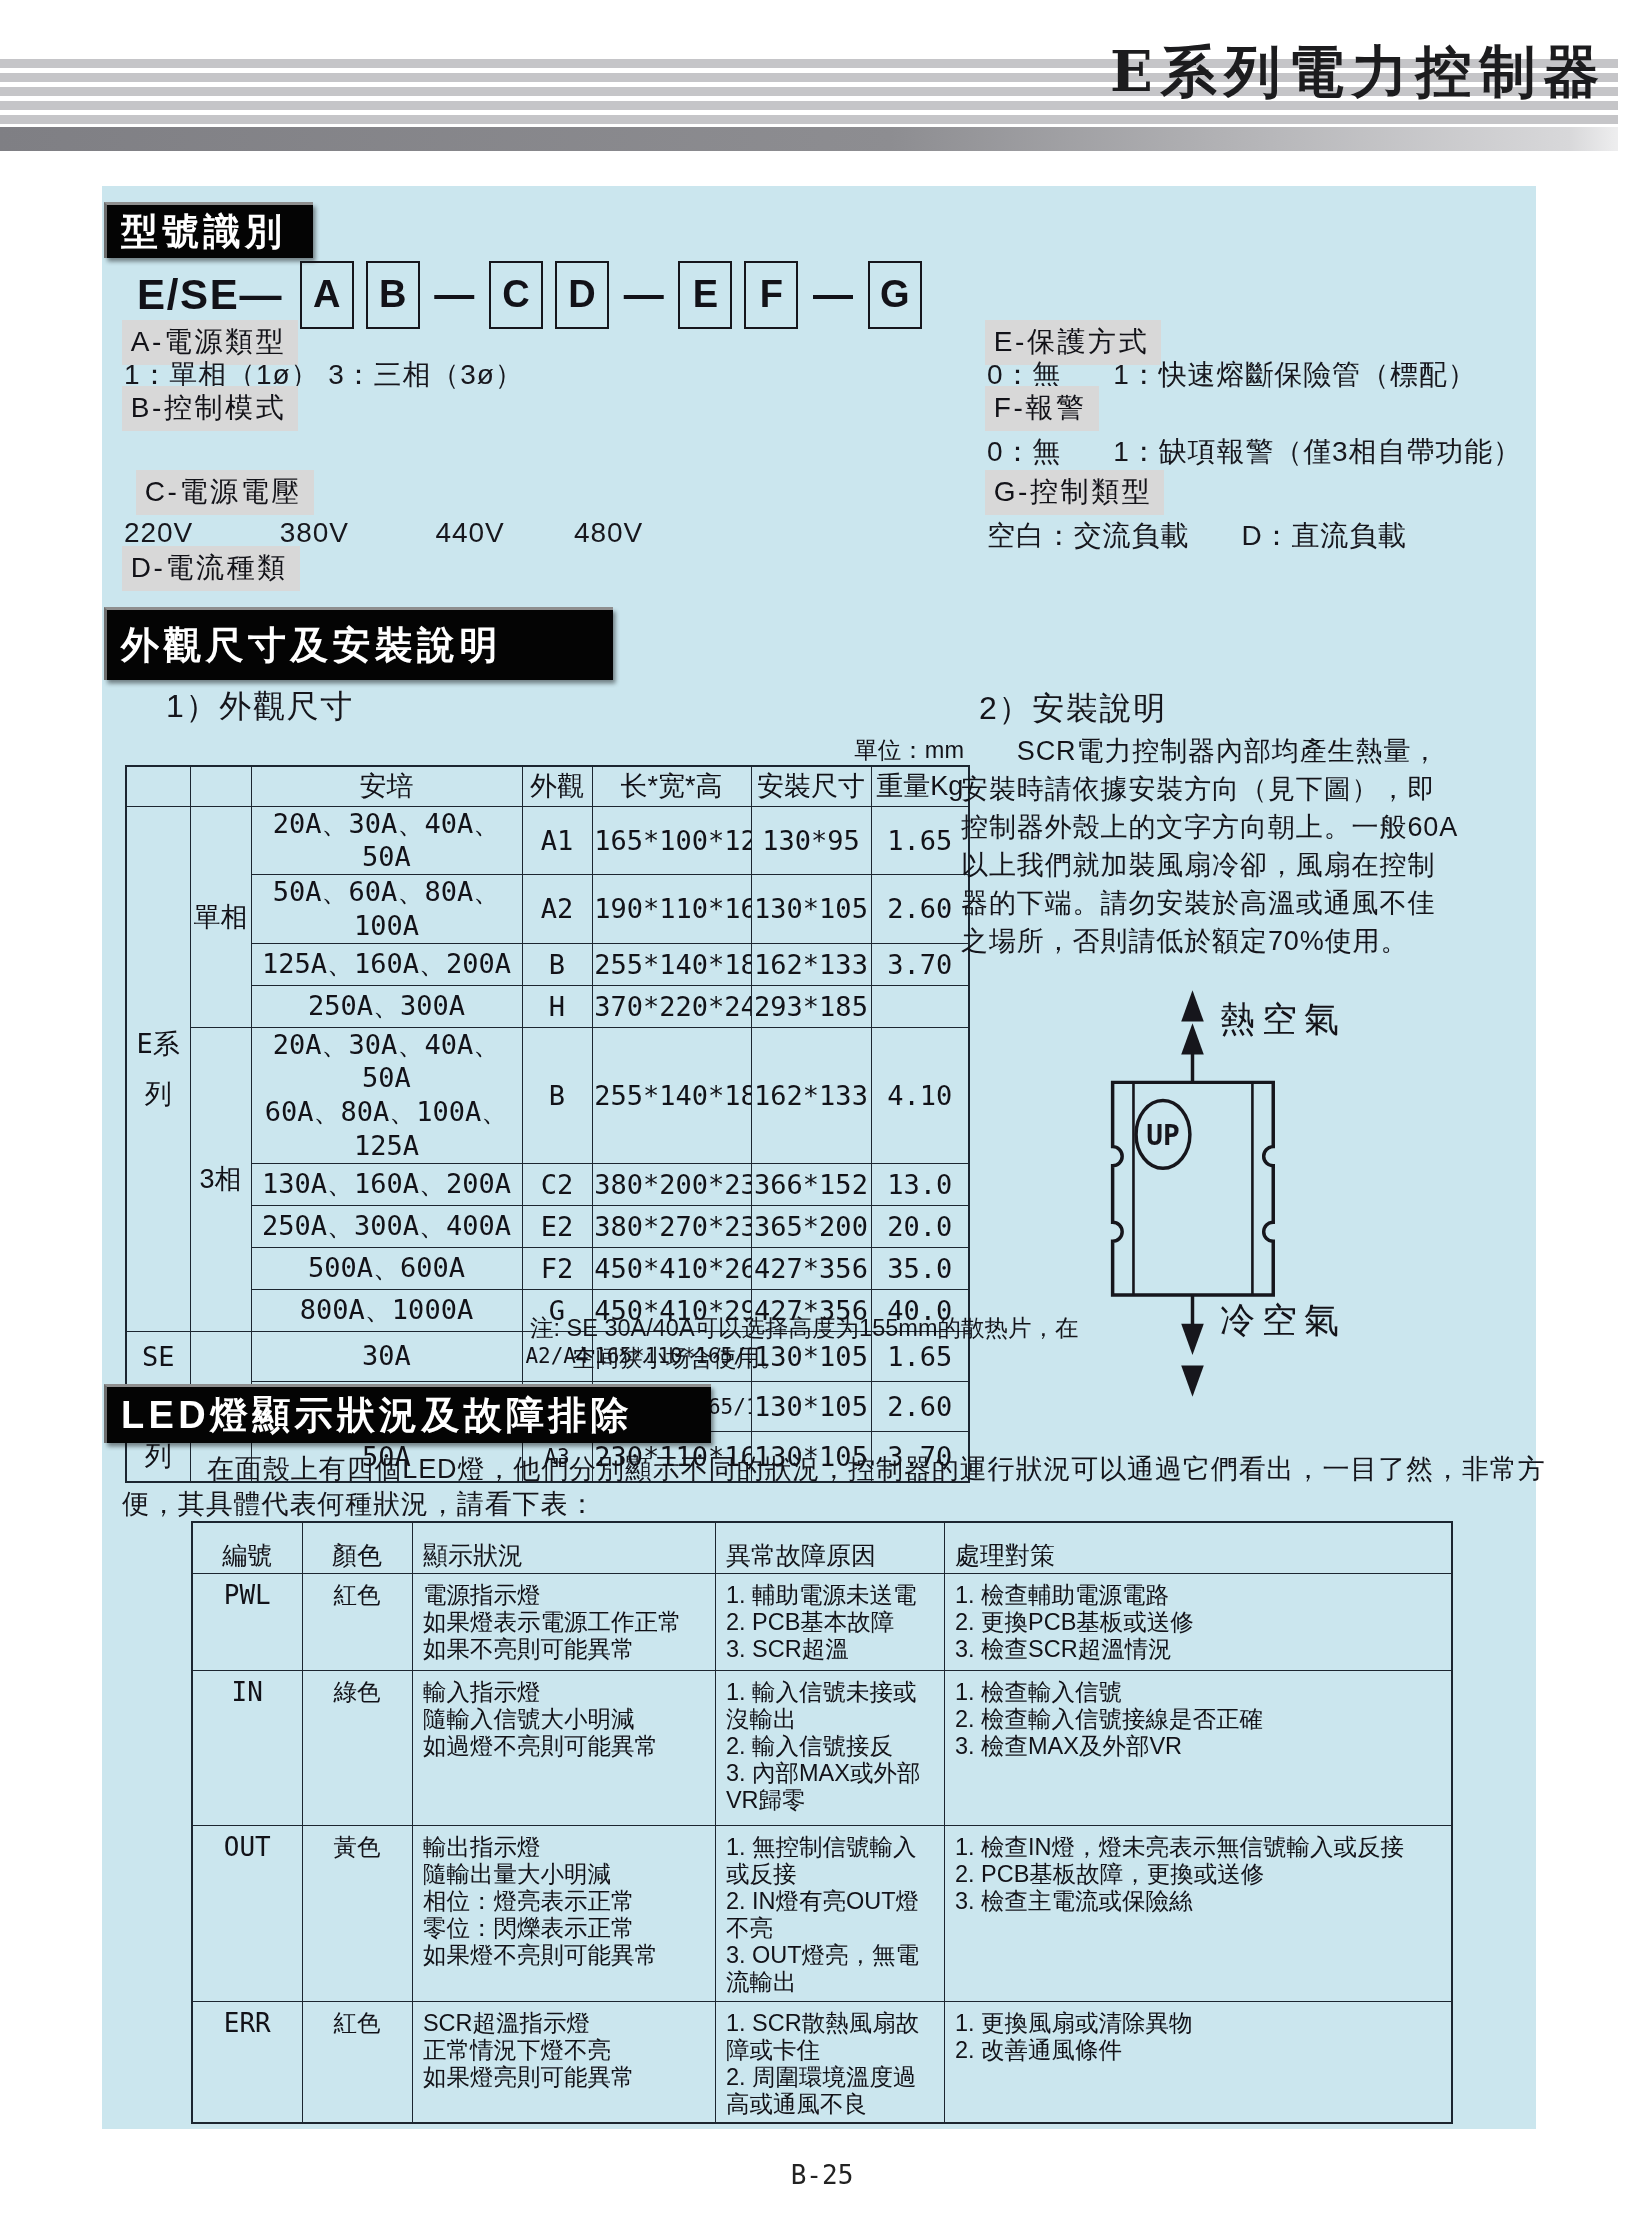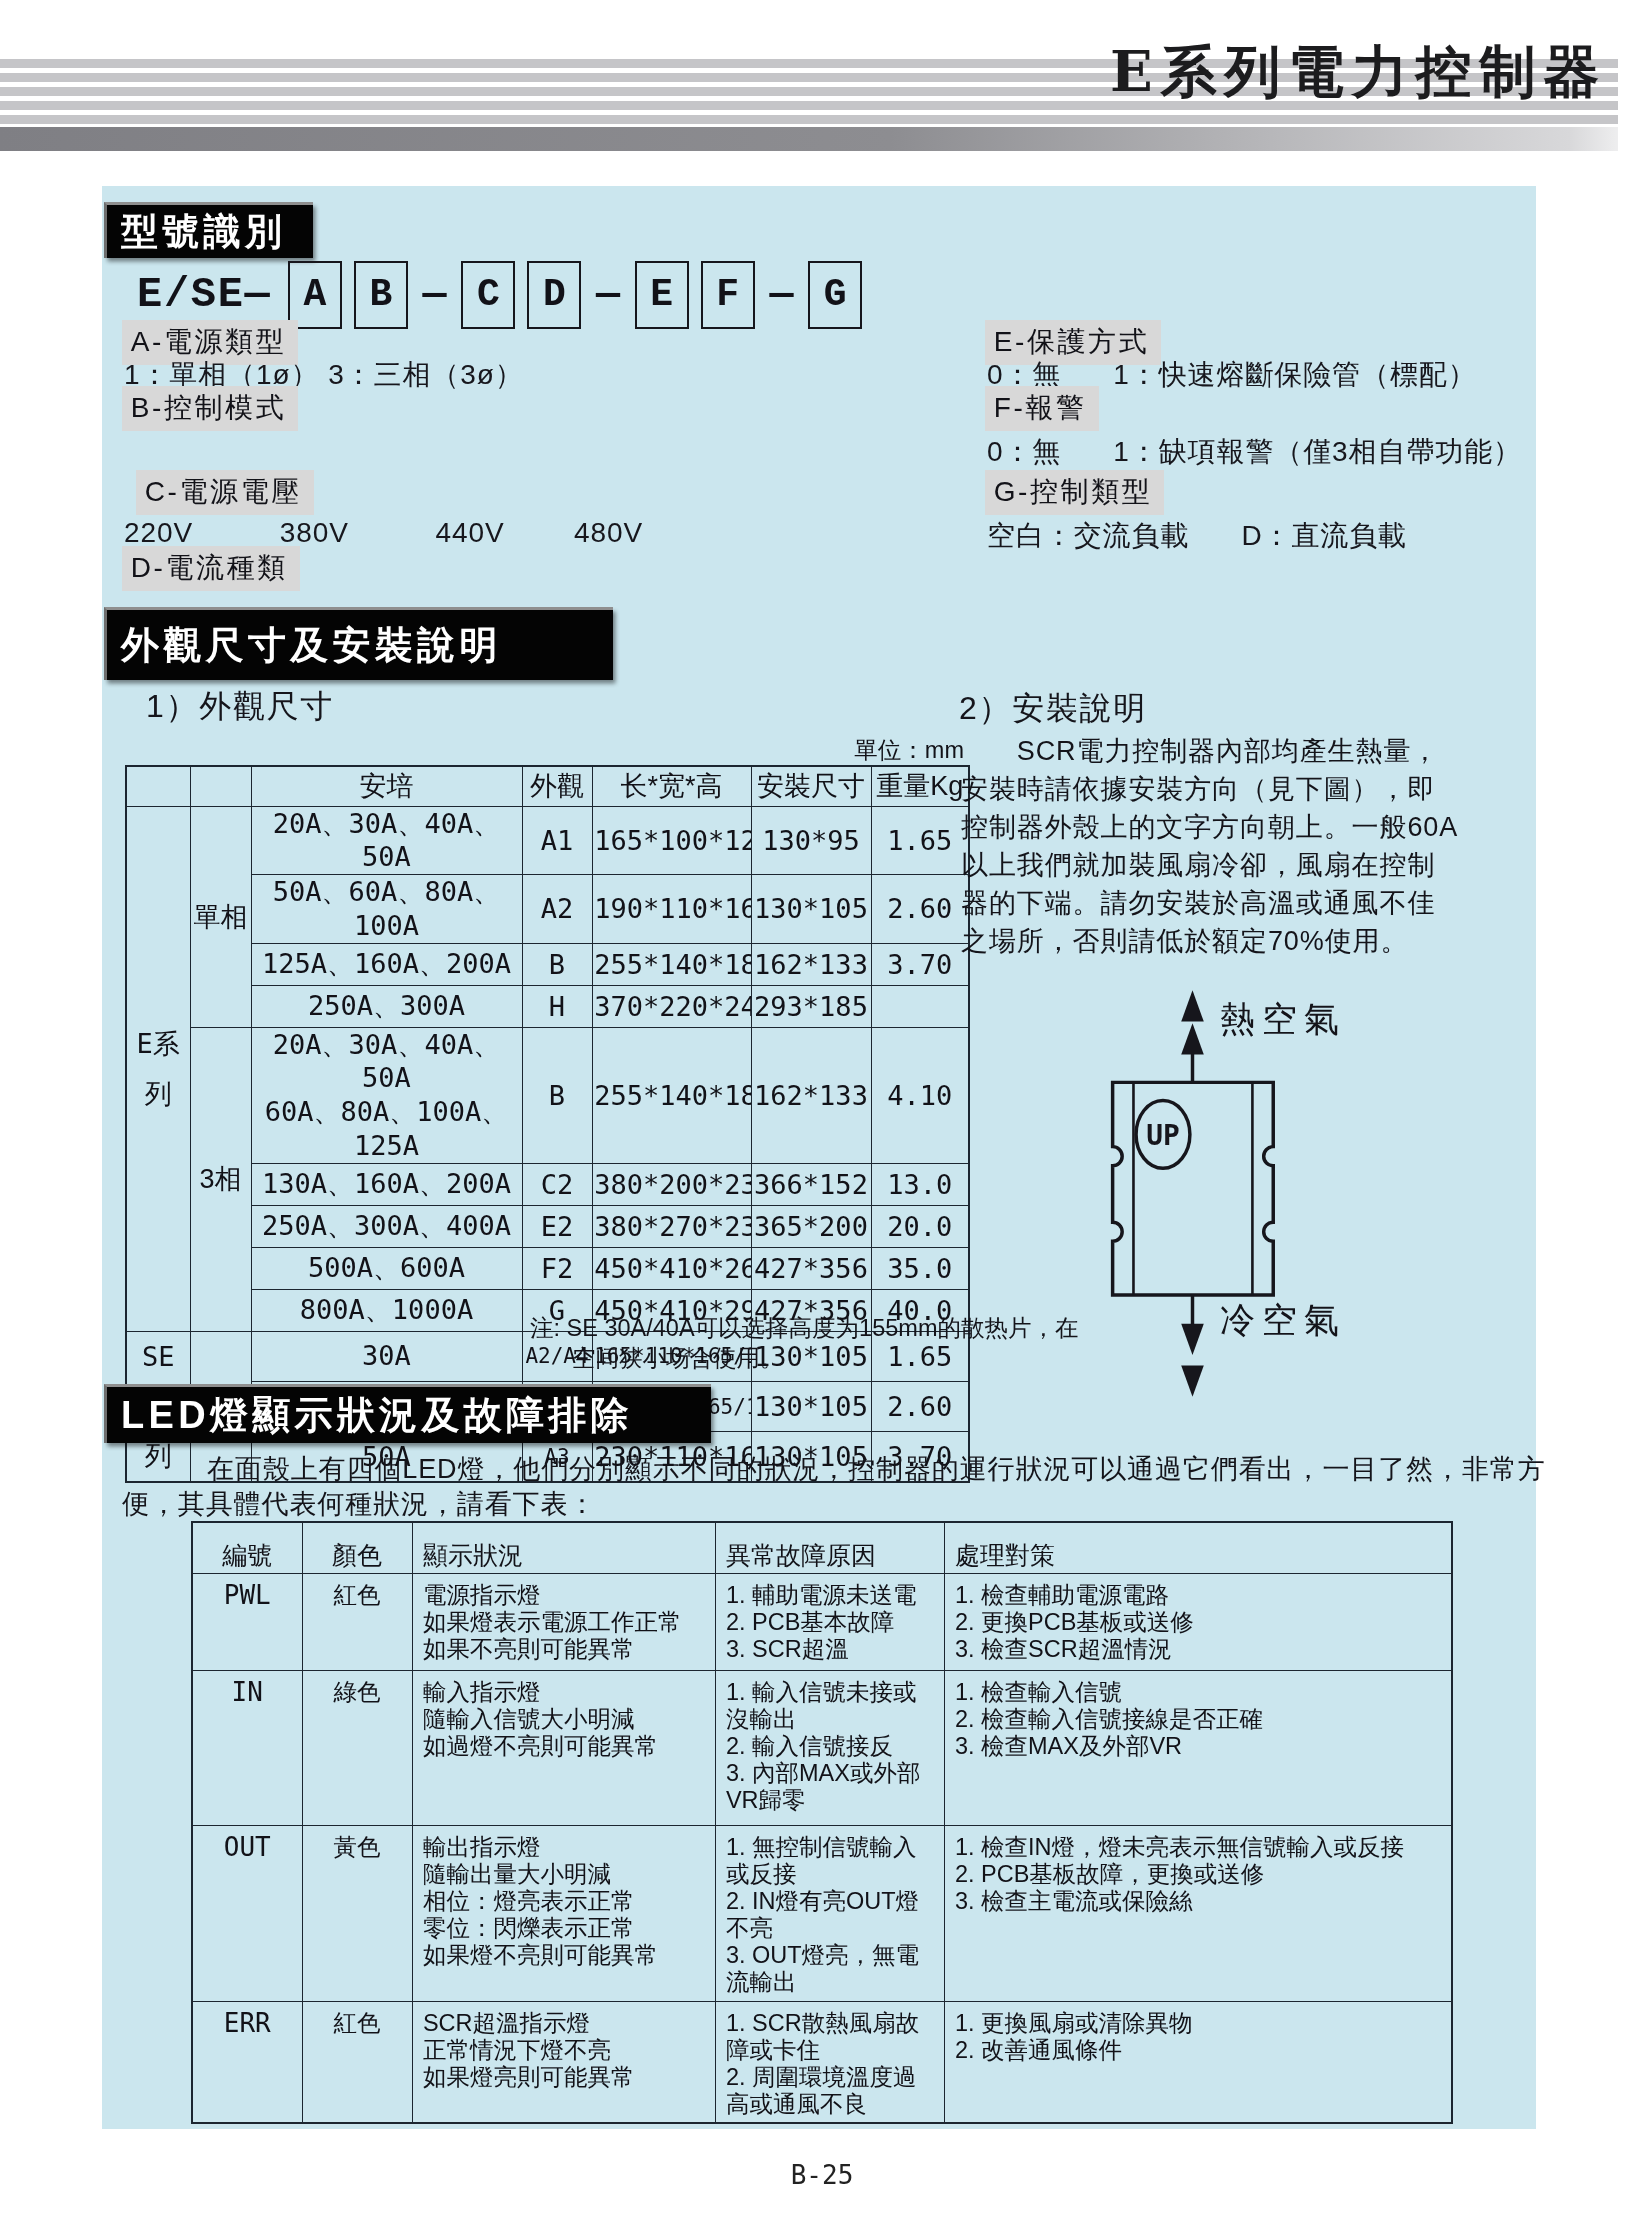--- a/index.html
+++ b/index.html
@@ -22,32 +22,32 @@
             border-top:3.5px solid #8f8f8f;border-left:3.5px solid #6e6e6e;
             box-shadow:2.6px 3.5px 4.3px rgba(0,0,0,.45);
             display:flex;align-items:center;padding-left:14px;box-sizing:border-box;
             letter-spacing:4.3px;}
   #hdr-model{left:104px;top:202px;width:209px;height:56px;font-size:37px;}
   #hdr-dims{left:104px;top:607px;width:509px;height:73px;font-size:38px;}
   #hdr-led{left:104px;top:1384px;width:607px;height:59px;font-size:38px;}
 
   
   .code-row{position:absolute;left:137px;top:259px;height:71px;display:flex;align-items:center;
-            font-family:Liberation Mono, monospace;}
+            font-family:Liberation Sans, sans-serif;}
   .code-prefix{font-size:42px;font-weight:bold;letter-spacing:1.7px;margin-right:10.4px;}
   .code-box{width:50px;height:64px;border:2.6px solid #16161c;display:flex;align-items:center;
             justify-content:center;font-size:38px;font-weight:bold;margin:0 6px;}
   .code-dash{font-size:40px;font-weight:bold;margin:0 8.7px;}
 
   
   .chip{position:absolute;background:#d8d8d8;color:#121218;font-size:28px;
         padding:2.6px 12px 4.3px 8.7px;letter-spacing:2.6px;white-space:nowrap;}
   .desc{position:absolute;font-size:28px;letter-spacing:0.9px;white-space:pre;color:#17171d;}
 
-  .subhead{position:absolute;font-size:32px;letter-spacing:1.7px;color:#15151b;}
+  .subhead{position:absolute;font-size:32px;letter-spacing:1.7px;color:#15151b;margin-left:20px;}
   .unit{position:absolute;left:786px;top:734px;width:178px;text-align:right;font-size:23.5px;}
 
   
   table{border-collapse:collapse;table-layout:fixed;}
   #dimtable{position:absolute;left:125px;top:765px;width:843px;}
   #dimtable td{border:1.7px solid #1c2630;text-align:center;vertical-align:middle;
                font-size:27px;padding:0 1.7px;overflow:hidden;}
   #dimtable{border:2.6px solid #1c2630;}
   #dimtable td.num{font-family:"DejaVu Sans Mono",monospace;}
   #dimtable td.small{font-size:21px;}

